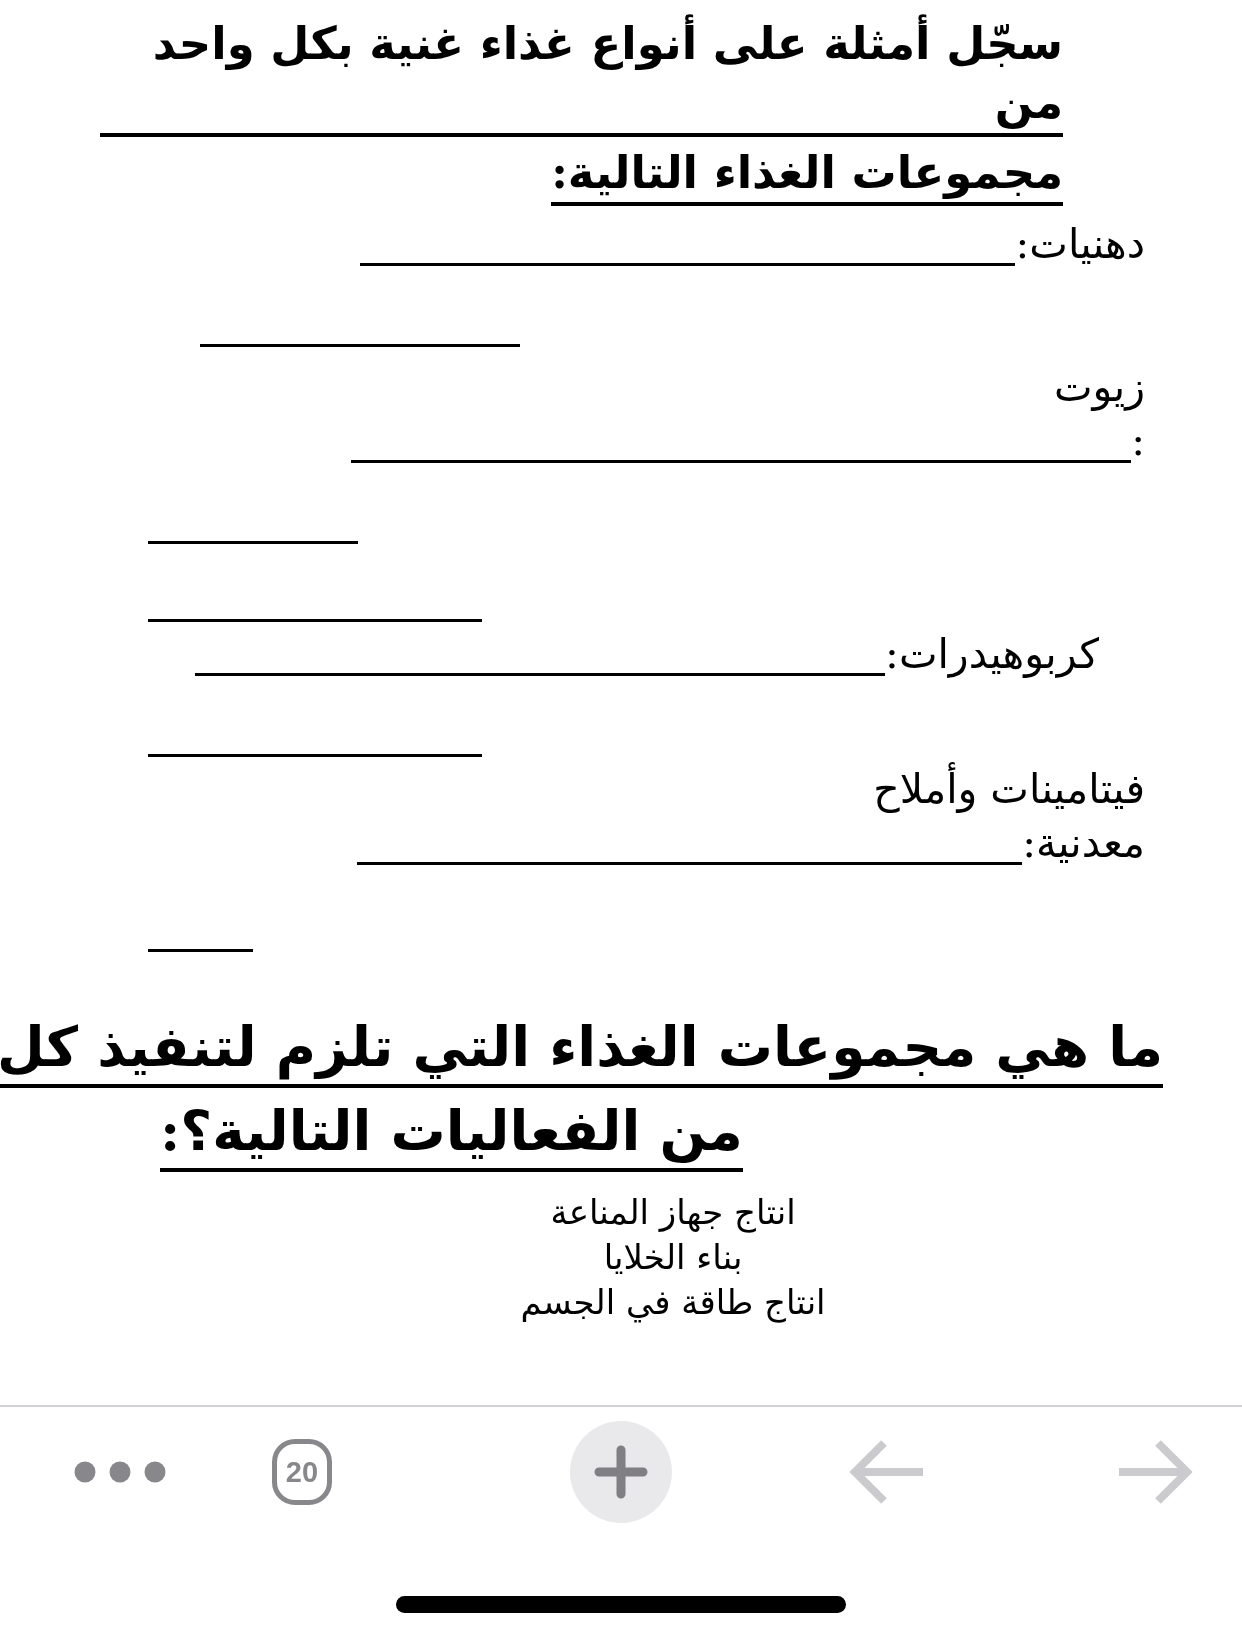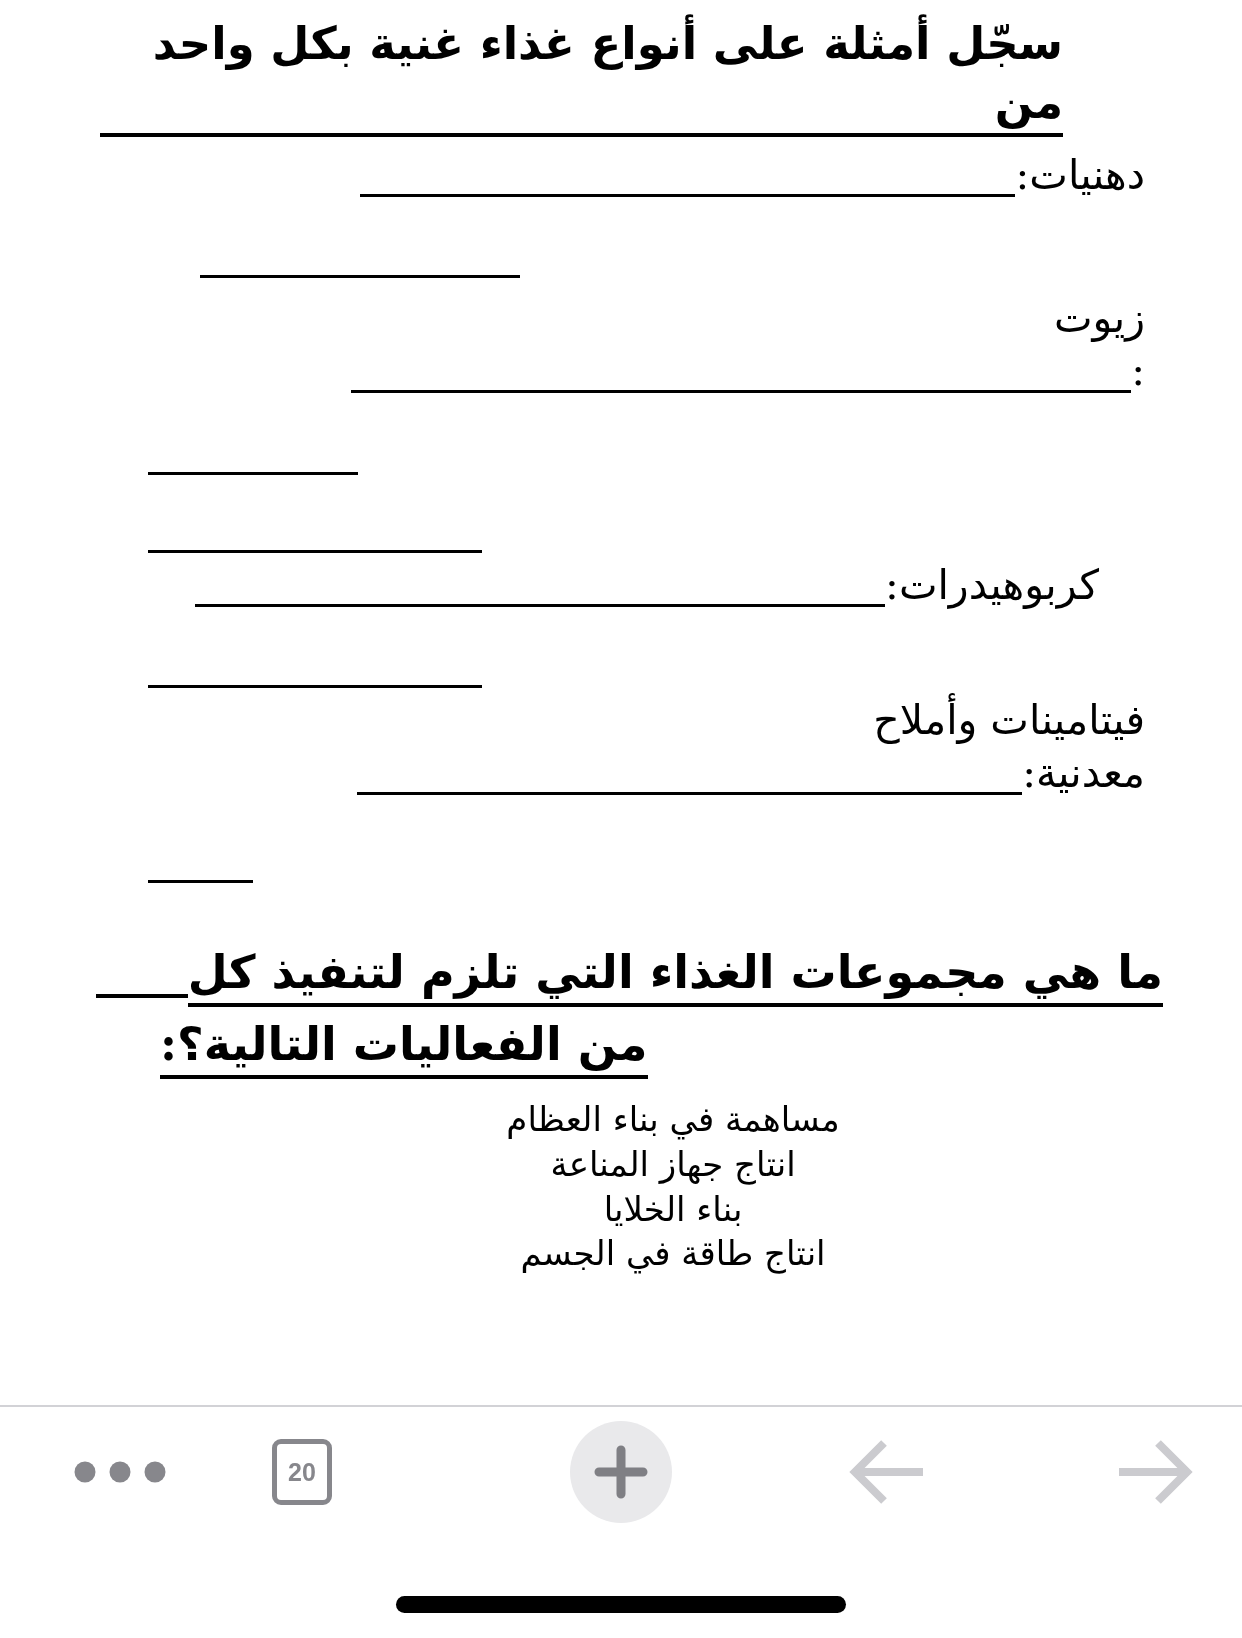--- a/index.html
+++ b/index.html
@@ -45,21 +45,21 @@
   .row-proteins   { margin-top: 8px; margin-left: 49px; }
   .row-carbs      { margin-top: 6px; margin-left: 49px; text-align: center; }
   .row-vit1       { margin-top: 6px; margin-left: 37px; }
   .row-vit2       { margin-top: 0;  margin-left: 49px; }
 
   .q2 {
     margin-top: 58px;
     margin-right: -18px;  
     margin-left: 60px;
     font-weight: bold;
-    font-size: 46px;
+    font-size: 55px;
     line-height: 1.35;
   }
   .q2-l1 { text-align: right; white-space: nowrap; }
   .q2-l2 { text-align: left; }
   .q2 .tail {
     display: inline-block;
     width: 92px;
     height: 12px;
     border-bottom: 4px solid #000;
     vertical-align: -10px;
@@ -97,24 +97,24 @@
   .btn-forward { left: 1154px; }
 
   .dots { display: flex; gap: 14px; }
   .dots i {
     width: 21px; height: 21px; border-radius: 50%;
     background: #87878c; display: block;
   }
   .tab-box {
     width: 50px; height: 56px;
     border: 5px solid #87878c;
-    border-radius: 9px;
+    border-radius: 23px;
     display: flex; align-items: center; justify-content: center;
     font-family: "Liberation Sans", sans-serif;
-    font-size: 25px; font-weight: 600; color: #87878c;
+    font-size: 29px; font-weight: 600; color: #87878c;
     line-height: 1;
   }
   .plus-circle {
     width: 102px; height: 102px; border-radius: 50%;
     background: #e9e9eb;
     display: flex; align-items: center; justify-content: center;
   }
 
   .home-indicator {
     position: absolute;
@@ -125,20 +125,21 @@
     background: #000;
   }
 </style>
 </head>
 <body>
 
 <div class="doc">
 
   <div class="q1">
     <span class="u">سجّل أمثلة على أنواع غذاء غنية بكل واحد من</span><br>
+    <span class="u">مجموعات الغذاء التالية:</span>
   </div>
 
   <div class="row row-fats">
     <span>دهنيات:</span><span class="blank" style="width:655px"></span>
   </div>
   <div class="row row-cont cont1">
     <span class="blank" style="width:320px"></span>
   </div>
 
   <div class="row row-oils-word">
@@ -175,21 +176,20 @@
   <div class="q2">
     <div class="q2-l1">
       <span class="u">ما هي مجموعات الغذاء التي تلزم لتنفيذ كل</span><span class="tail"></span>
     </div>
     <div class="q2-l2">
       <span class="u">من الفعاليات التالية؟:</span>
     </div>
   </div>
 
   <div class="activities">
-    <div>مساهمة في بناء العظام</div>
     <div>انتاج جهاز المناعة</div>
     <div>بناء الخلايا</div>
     <div>انتاج طاقة في الجسم</div>
   </div>
 
 </div>
 
 <div class="toolbar">
 
   <button class="tb-btn btn-more">

